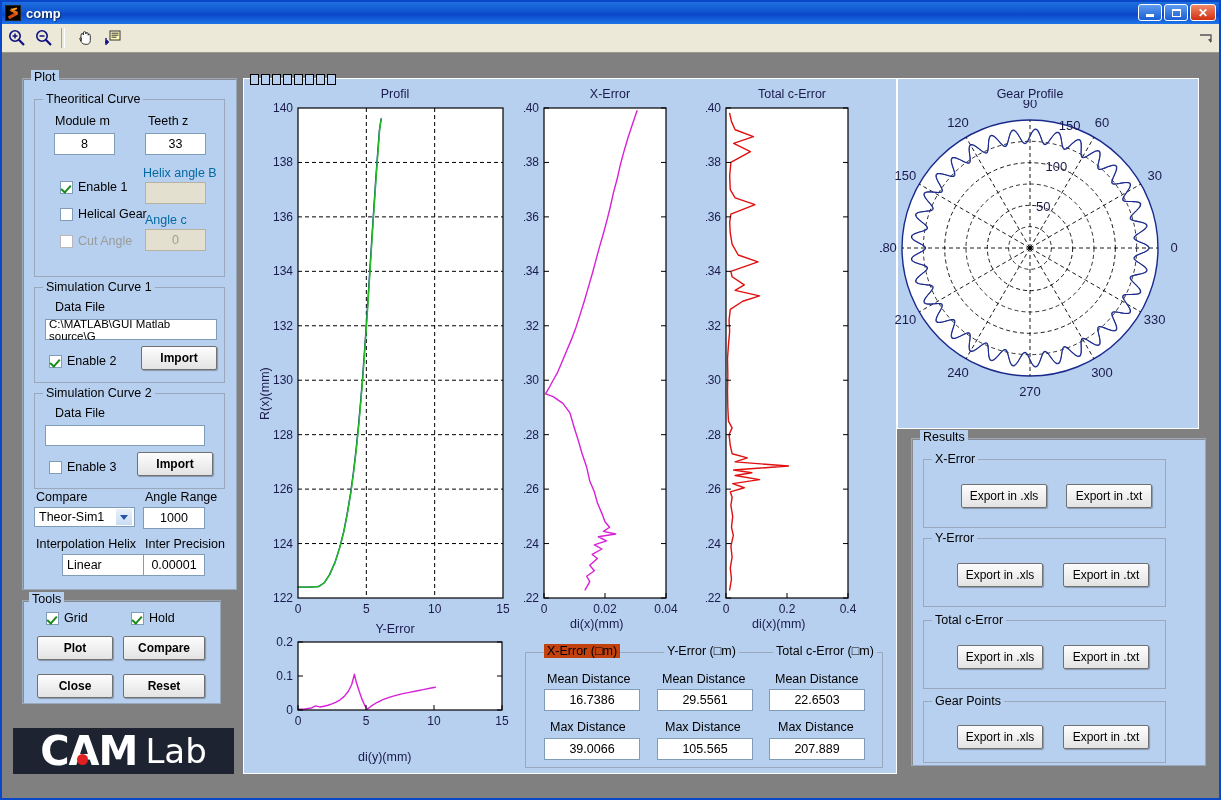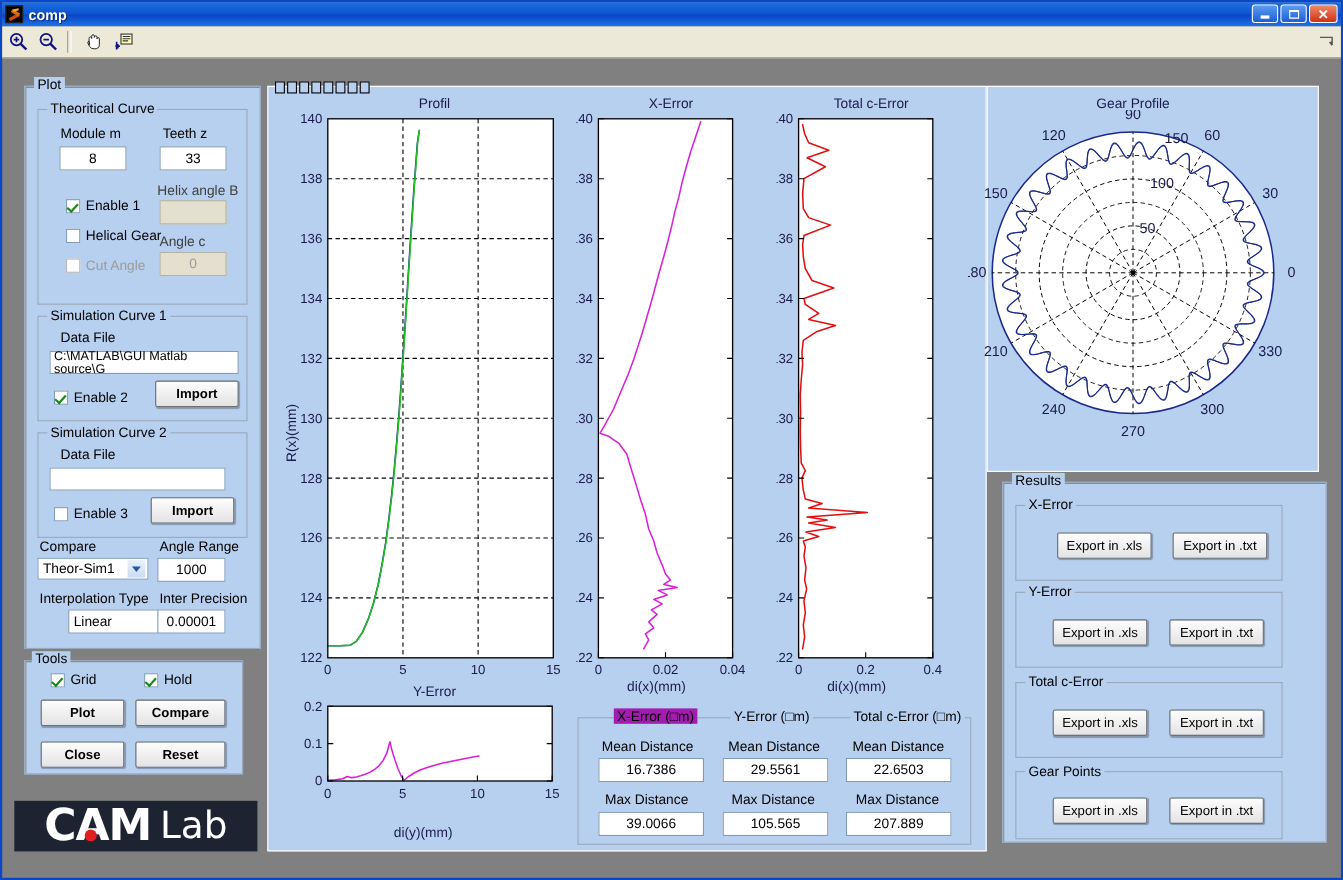--- a/index.html
+++ b/index.html
@@ -39,21 +39,21 @@
   .tb-right{position:absolute;right:6px;top:7px;}
 
   
   .panel{position:absolute;background:#b8d0ef;border:1px solid #fff;box-sizing:border-box;
     box-shadow:1px 1px 0 #8a8a8a inset;}
   .panel.flat{background:#b8d0ef;border:1px solid #9aa8bb;}
   .grp{position:absolute;border:1px solid #9aa8bb;box-sizing:border-box;background:transparent;}
   .grp-title{position:absolute;top:-8px;left:8px;background:#b8d0ef;padding:0 3px;
     font-size:12.5px;color:#000;white-space:nowrap;}
   .lbl{position:absolute;font-size:12.5px;color:#000;white-space:nowrap;}
-  .lbl.dim{color:#404040;}
+  .lbl.dim{color:#0369a1;}
   .edit{position:absolute;background:#fff;border:1px solid #7f9db9;box-sizing:border-box;
     font-size:12.5px;color:#000;display:flex;align-items:center;justify-content:center;}
   .edit.left{justify-content:flex-start;padding-left:3px;}
   .edit.dis{background:#e4e0d0;border:1px solid #b5b2a4;color:#9b9b9b;}
   .btn{position:absolute;background:linear-gradient(180deg,#fdfdfd,#e3e3e3);
     border:1px solid #707070;box-sizing:border-box;border-radius:2px;
     font-size:12px;color:#000;display:flex;align-items:center;justify-content:center;
     box-shadow:1px 1px 1px rgba(0,0,0,.28);cursor:default;}
   .btn.bold{font-weight:bold;}
   .chk{position:absolute;display:flex;align-items:center;gap:5px;font-size:12.5px;color:#000;}
@@ -202,21 +202,21 @@
     </div>
 
     <span class="lbl" style="left:13px;top:411px;">Compare</span>
     <span class="lbl" style="left:122px;top:411px;">Angle Range</span>
     <div class="sel" style="left:11px;top:428px;width:101px;height:20px;">
       <span>Theor-Sim1</span>
       <span class="arrow"></span>
     </div>
     <div class="edit" style="left:120px;top:428px;width:62px;height:22px;">1000</div>
 
-    <span class="lbl" style="left:13px;top:458px;">Interpolation Type</span>
+    <span class="lbl" style="left:13px;top:458px;">Interpolation Helix</span>
     <span class="lbl" style="left:122px;top:458px;">Inter Precision</span>
     <div class="sel" style="left:11px;top:475px;width:101px;height:22px;margin-left:28px;">
       <span>Linear</span>
       <span class="arrow"></span>
     </div>
     <div class="edit" style="left:120px;top:475px;width:62px;height:22px;">0.00001</div>
   </div>
 
   <div class="panel flat" style="left:22px;top:600px;width:199px;height:104px;">
     <span class="grp-title" style="top:-9px;left:6px;">Tools</span>
@@ -433,21 +433,21 @@
       <text x="77.99999999999994" y="276.7076581449591" text-anchor="middle" fill="#1a1a4d" font-size="13px" font-family="&quot;Liberation Sans&quot;,sans-serif">240</text>
       <text x="149.99999999999997" y="296" text-anchor="middle" fill="#1a1a4d" font-size="13px" font-family="&quot;Liberation Sans&quot;,sans-serif">270</text>
       <text x="222" y="276.70765814495917" text-anchor="middle" fill="#1a1a4d" font-size="13px" font-family="&quot;Liberation Sans&quot;,sans-serif">300</text>
       <text x="274.7076581449591" y="224.00000000000006" text-anchor="middle" fill="#1a1a4d" font-size="13px" font-family="&quot;Liberation Sans&quot;,sans-serif">330</text>
       <text x="163.18472509333108" y="111.42158863807344" text-anchor="middle" fill="#1a1a4d" font-size="13px" font-family="&quot;Liberation Sans&quot;,sans-serif">50</text>
       <text x="176.3694501866622" y="70.8431772761469" text-anchor="middle" fill="#1a1a4d" font-size="13px" font-family="&quot;Liberation Sans&quot;,sans-serif">100</text>
       <text x="189.55417527999327" y="30.264765914220348" text-anchor="middle" fill="#1a1a4d" font-size="13px" font-family="&quot;Liberation Sans&quot;,sans-serif">150</text>
     </svg>
 
   <div class="grp" style="left:525px;top:652px;width:358px;height:116px;background:#b8d0ef;">
-    <span class="lbl" style="left:32px;top:-9px;background:#a21caf;padding:0 3px;">X-Error (□m)</span>
+    <span class="lbl" style="left:18px;top:-9px;background:#c2410c;padding:0 3px;">X-Error (□m)</span>
     <span class="lbl" style="left:138px;top:-9px;background:#b8d0ef;padding:0 3px;">Y-Error (□m)</span>
     <span class="lbl" style="left:247px;top:-9px;background:#b8d0ef;padding:0 3px;">Total c-Error (□m)</span>
 
     <span class="lbl" style="left:21px;top:19px;">Mean Distance</span>
     <span class="lbl" style="left:136px;top:19px;">Mean Distance</span>
     <span class="lbl" style="left:249px;top:19px;">Mean Distance</span>
     <div class="edit" style="left:18px;top:36px;width:96px;height:22px;">16.7386</div>
     <div class="edit" style="left:131px;top:36px;width:96px;height:22px;">29.5561</div>
     <div class="edit" style="left:243px;top:36px;width:96px;height:22px;">22.6503</div>
 

